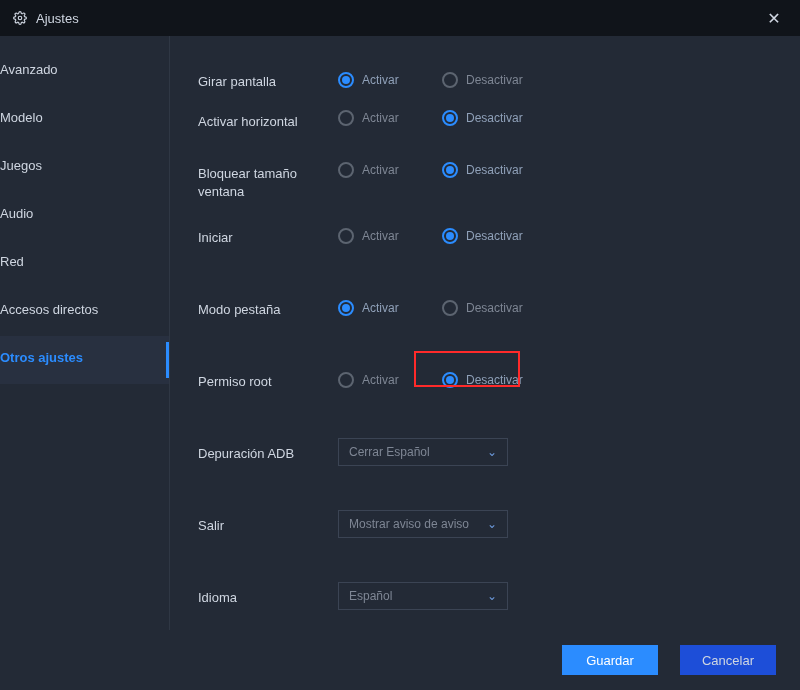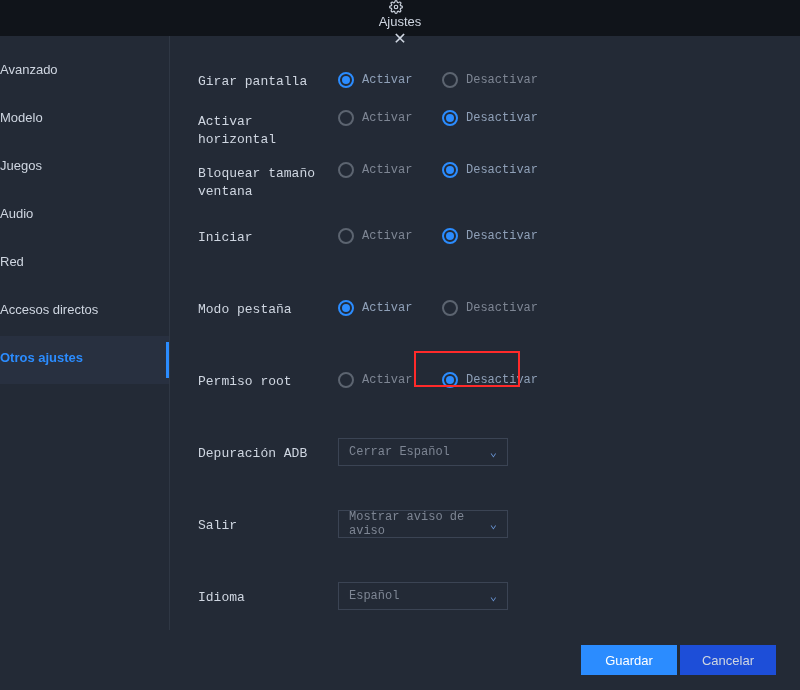--- a/index.html
+++ b/index.html
@@ -1,42 +1,42 @@
 <!DOCTYPE html>
 <html><head>
 <meta charset="utf-8">
 <style>
   * { box-sizing: border-box; margin: 0; padding: 0; }
   html, body { width: 800px; height: 690px; font-family: "Segoe UI", Arial, sans-serif; background: #1a2029; color: #a0a8b4; overflow: hidden; }
   .window { width: 800px; height: 690px; background: #232a36; display: flex; flex-direction: column; }
-  .titlebar { height: 36px; background: #10141a; display: flex; align-items: center; padding: 0 12px; color: #cfd6e1; flex-direction: column; }
+  .titlebar { height: 36px; background: #10141a; display: flex; align-items: center; padding: 0 12px; color: #cfd6e1; }
   .titlebar .gear { width: 16px; height: 16px; margin-right: 8px; display: inline-flex; align-items: center; justify-content: center; }
   .titlebar .title { font-size: 13px; flex: 1; }
   .titlebar .close { width: 28px; text-align: center; color: #cfd6e1; font-size: 16px; cursor: pointer; }
   .body { flex: 1; display: flex; }
   .sidebar { width: 170px; border-right: 1px solid #2f3744; padding-top: 12px; }
   .side-item { height: 48px; display: flex; align-items: flex-start; padding-top: 14px; font-size: 13px; color: #cfd6e1; cursor: pointer; position: relative; }
   .side-item.active { color: #2b8cff; background: #283040; font-weight: bold; }
   .side-item.active::after { content: ""; position: absolute; right: 0; top: 6px; bottom: 6px; width: 3px; background: #2b8cff; }
-  .main { flex: 1; position: relative; padding: 22px 28px 0 28px; font-family: Liberation Mono, monospace; }
+  .main { flex: 1; position: relative; padding: 22px 28px 0 28px; }
   .row { display: flex; align-items: center; min-height: 44px; margin-bottom: 8px; }
   .row.tall { align-items: flex-start; }
   .row .label { width: 140px; font-size: 13px; color: #cfd6e1; line-height: 18px; padding-top: 3px; }
   .opts { display: flex; gap: 20px; }
   .opt { display: flex; align-items: center; gap: 8px; cursor: pointer; }
   .radio { width: 16px; height: 16px; border-radius: 50%; border: 2px solid #5c6470; display: inline-flex; align-items: center; justify-content: center; }
   .radio.on { border-color: #2b8cff; }
   .radio.on::after { content: ""; width: 8px; height: 8px; border-radius: 50%; background: #2b8cff; }
   .opt-label { font-size: 12px; color: #7e8694; min-width: 60px; }
   .opt.on .opt-label { color: #8fa0b8; }
   .highlight { position: absolute; border: 2px solid #ff2a2a; pointer-events: none; }
   .select { width: 170px; height: 28px; border: 1px solid #3b4454; background: transparent; color: #7e8694; font-size: 12px; display: flex; align-items: center; justify-content: space-between; padding: 0 10px; cursor: pointer; }
   .chev { color: #6b97d8; font-size: 12px; }
   .gap { height: 20px; }
-  .footer { height: 60px; display: flex; justify-content: flex-end; align-items: center; gap: 3px; padding-right: 24px; background: #232a36; }
+  .footer { height: 60px; display: flex; justify-content: flex-end; align-items: center; gap: 22px; padding-right: 24px; background: #232a36; }
   .btn { height: 30px; min-width: 96px; display: inline-flex; align-items: center; justify-content: center; font-size: 13px; cursor: pointer; border: none; }
   .btn.primary { background: #2b8cff; color: #fff; }
   .btn.secondary { background: #1d4ed8; color: #cfd6e1; text-align: right; }
 </style>
 </head>
 <body>
 
 <div class="window">
   <div class="titlebar">
     <span class="gear">

